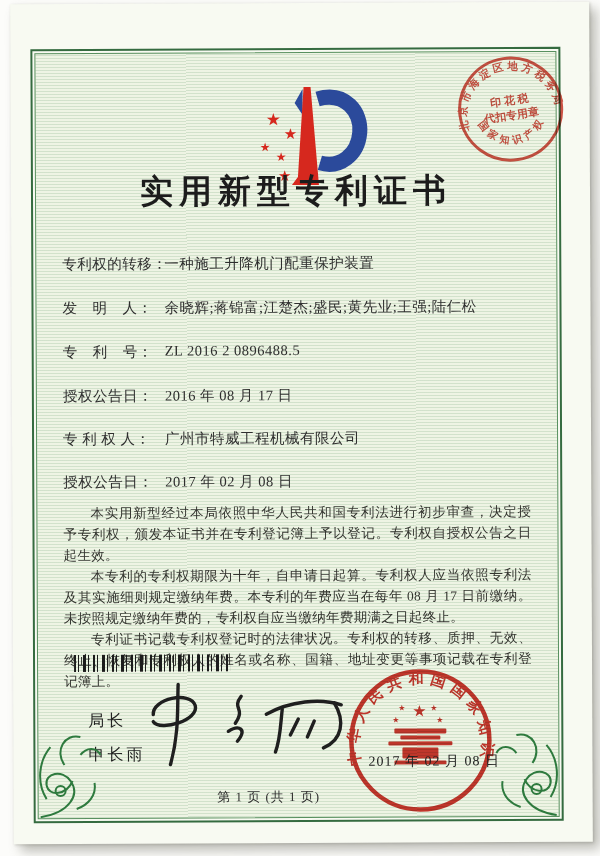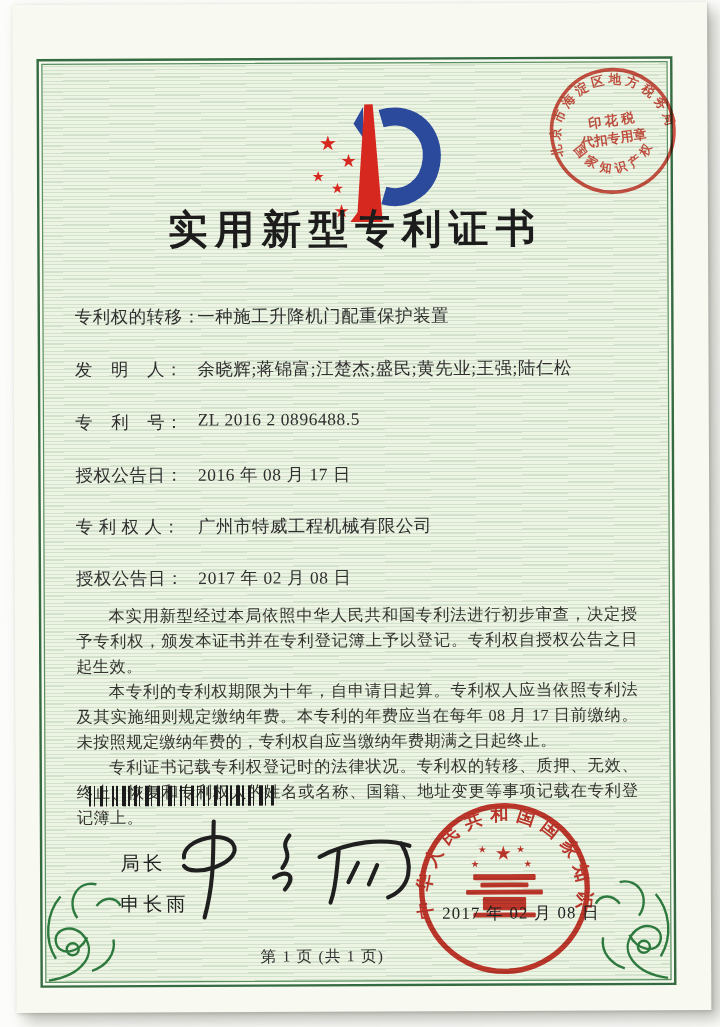--- a/index.html
+++ b/index.html
@@ -57,21 +57,21 @@
     position:absolute;left:36px;top:601px;width:156px;height:17px;
     background:repeating-linear-gradient(90deg,
       #1c1c1c 0 2px,transparent 2px 4px,
       #1c1c1c 4px 5px,transparent 5px 9px,
       #1c1c1c 9px 12px,transparent 12px 14px,
       #1c1c1c 14px 15px,transparent 15px 19px);
   }
   .director{
     position:absolute;left:50px;top:650px;
     font-family:"Liberation Sans","DejaVu Sans",sans-serif;
-    font-size:16px;color:#222;letter-spacing:3px;line-height:34px;margin-left:12px;
+    font-size:16px;color:#222;letter-spacing:3px;line-height:34px;
   }
   .signature{position:absolute;left:100px;top:625px;}
   .round-seal{position:absolute;left:306px;top:612px;mix-blend-mode:multiply;opacity:.92;}
   .seal-date{
     position:absolute;left:330px;top:700px;
     font-size:14px;color:#222;letter-spacing:1px;z-index:5;
   }
   .footer{
     position:absolute;left:0;right:60px;top:735px;text-align:center;
     font-size:13px;color:#2e2e2e;letter-spacing:1px;

